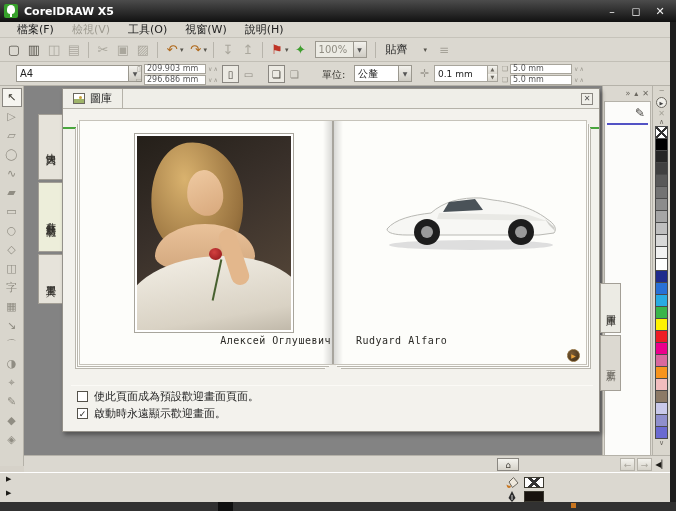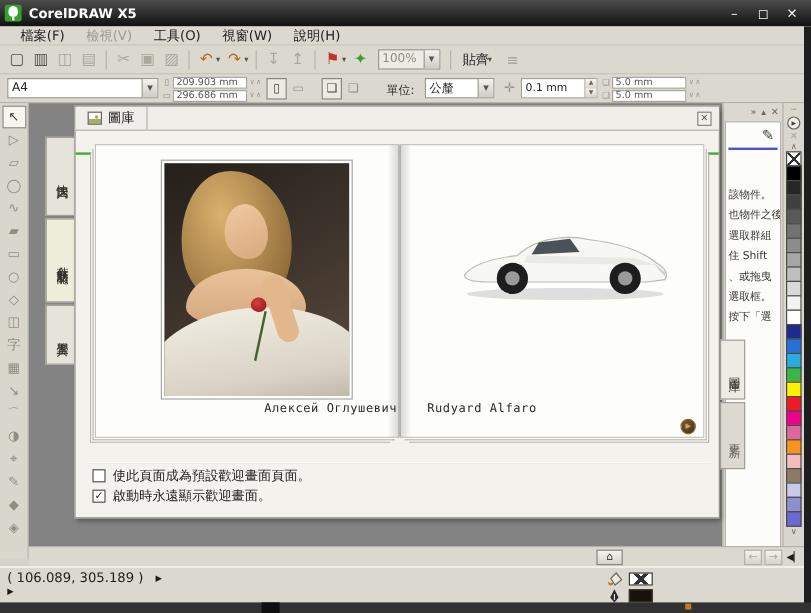--- a/index.html
+++ b/index.html
@@ -24,26 +24,26 @@
   #toolbar{position:absolute;left:0;top:38px;width:676px;height:24px;background:#dbd8d0;border-bottom:1px solid #c2bfb6;display:flex;align-items:center;padding-left:4px}
   #tb-icons{display:flex;align-items:center}
   .tbtn{width:20px;height:20px;display:flex;align-items:center;justify-content:center;font-size:13px;color:#57544c}
   .tbtn.disabled{color:#aaa79d}
   .tsep{width:1px;height:16px;background:#b7b4ab;margin:0 4px}
   .tdrop{font-size:7px;color:#57544c;margin:0 2px 0 -2px}
   .combo{height:17px;border:1px solid #9b988f;background:#fff;display:flex;align-items:center;font-size:10px;padding-left:3px}
   .combo .carrow{margin-left:auto;width:13px;height:100%;display:flex;align-items:center;justify-content:center;border-left:1px solid #9b988f;background:linear-gradient(#f3f2ed,#cfccc4);font-size:6px;color:#555}
   .combo.disabled{background:#ecebe4;color:#8f8c82}
   #zoom-combo{width:52px;margin:0 4px}
-  #snap-group{display:flex;align-items:center;gap:1px;margin:0 6px;font-size:11px}
+  #snap-group{display:flex;align-items:center;gap:18px;margin:0 6px;font-size:11px}
   #options-btn{color:#a5a298;font-size:12px;margin-left:4px}
 
   
   #propbar{position:absolute;left:0;top:62px;width:676px;height:24px;background:#dbd8d0;border-bottom:1px solid #b5b2a9}
-  #page-size-combo{position:absolute;left:6px;top:3px;width:126px}
+  #page-size-combo{position:absolute;left:16px;top:3px;width:126px}
   .dims{position:absolute;left:134px;top:1px}
   .dim-row{display:flex;align-items:center;height:11px}
   .dim-glyph{width:10px;font-size:7px;color:#8f8c82;text-align:center}
   .dim-box{width:62px;height:10px;border:1px solid #a8a59c;background:#fff;color:#555;font-size:8px;line-height:8px;padding-left:2px}
   .dim-spin{font-size:6px;color:#9a978e;padding-left:2px;letter-spacing:1px}
   .pbtn{position:absolute;top:3px;width:17px;height:18px;display:flex;align-items:center;justify-content:center;font-size:10px;color:#8f8c82;border:1px solid transparent}
   .pbtn.pressed{border:1px solid #8a8781;background:#eceae3;color:#44413a}
   #units-label{position:absolute;left:322px;top:6px;font-size:10px;color:#33312c}
   #units-combo{position:absolute;left:354px;top:3px;width:58px}
   #nudge-glyph{position:absolute;left:420px;top:5px;font-size:11px;color:#9a978e}
@@ -282,29 +282,20 @@
 
   <div id="docker">
     <div id="docker-head">
       <span>»</span>
       <span>▴</span>
       <span>✕</span>
     </div>
     <div id="docker-body">
       <div id="docker-icon">✎</div>
       <div id="docker-rule"></div>
-      <div id="hint-lines">
-          <div class="hint">該物件。</div>
-          <div class="hint">也物件之後</div>
-          <div class="hint">選取群組</div>
-          <div class="hint">住 Shift</div>
-          <div class="hint">、或拖曳</div>
-          <div class="hint">選取框。</div>
-          <div class="hint">按下「選</div>
-        </div>
     </div>
   </div>
 
   <div id="palette">
     <span class="pal-ctrl">┈</span>
     <span id="pal-play">▶</span>
     <span id="pal-x">✕</span>
     <span class="pal-ctrl">∧</span>
     <div class="swatch none"></div>
     <div id="palette-swatches" style="display:flex;flex-direction:column;align-items:center">
@@ -413,21 +404,20 @@
 
   <div id="hbar">
     <span class="hbtn" id="home-btn">⌂</span>
     <span class="hbtn disabled" id="nav-back">←</span>
     <span class="hbtn disabled" id="nav-fwd">→</span>
     <span class="hbtn" id="nav-end">◀▏</span>
   </div>
 
   <div id="statusbar">
     <div class="sb-row" id="sb-row1">
-      <span>( 106.089, 305.189 )</span>
       <span class="sb-expand">▶</span>
     </div>
     <div class="sb-row" id="sb-row2">
       <span class="sb-expand">▶</span>
     </div>
     <div id="fill-outline">
       <div class="fo-row">
         <svg width="14" height="13">
             <path d="M4 6 L8.5 1.5 L13 7 L7.5 11.5 Z" fill="#efe9dd" stroke="#6a675f"></path>
             <path d="M1.5 8.5 Q2 12 4 12 Q6 12 6 9.5 Q4 10.5 1.5 8.5 Z" fill="#c8751f"></path>

